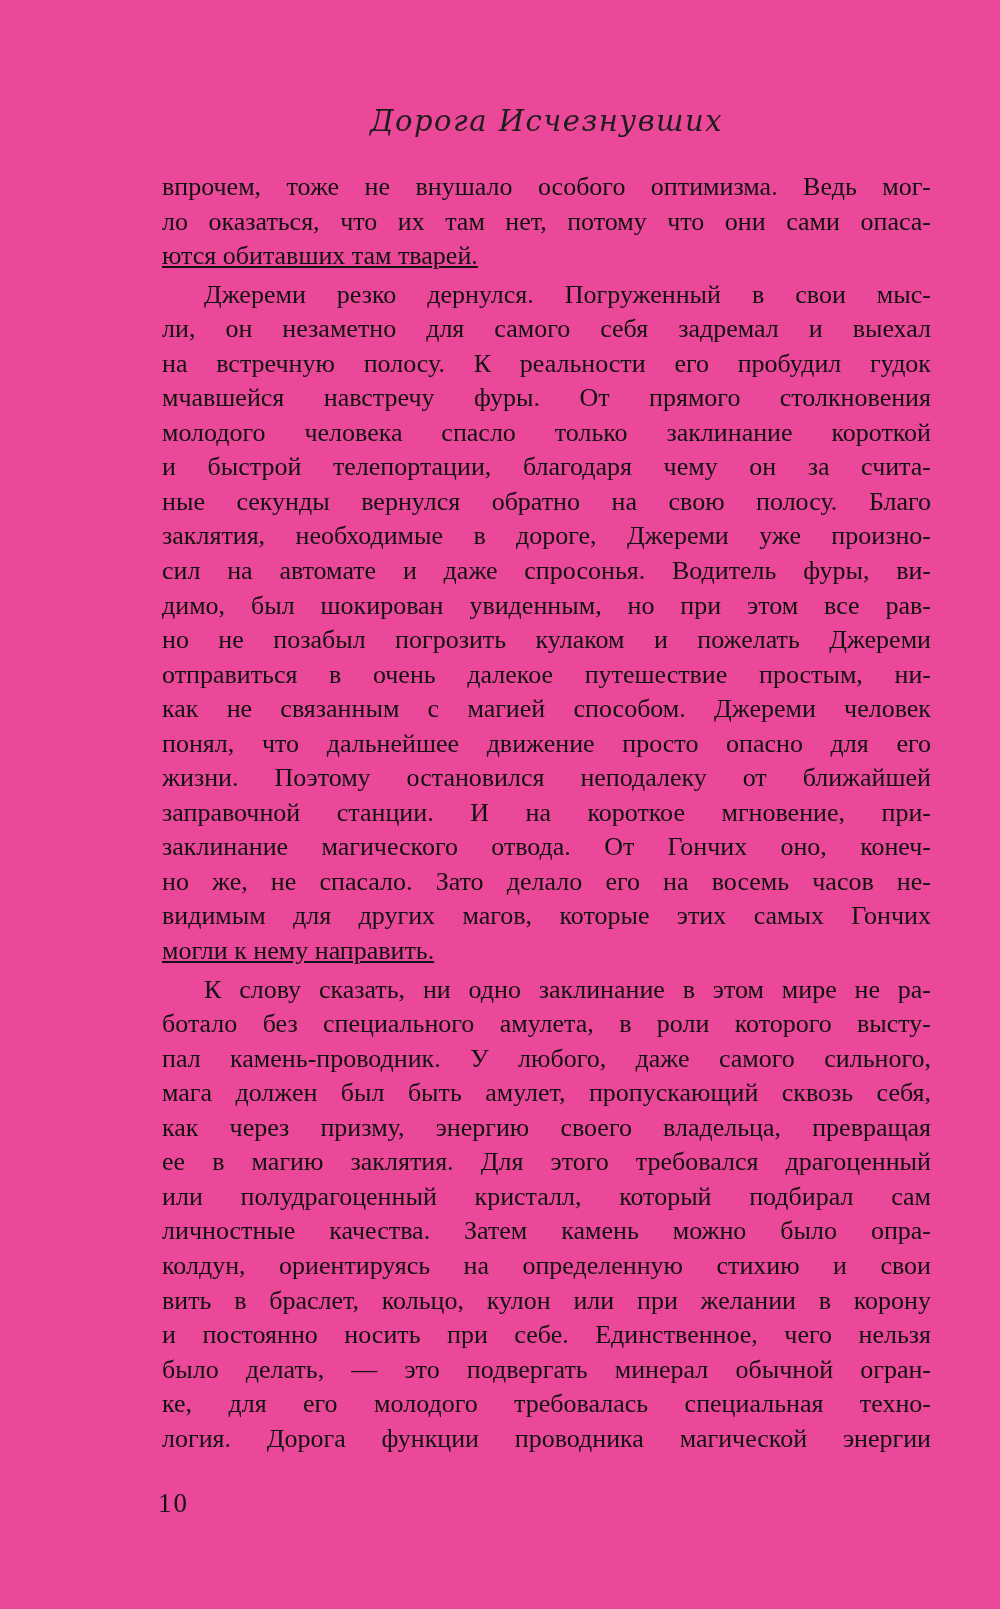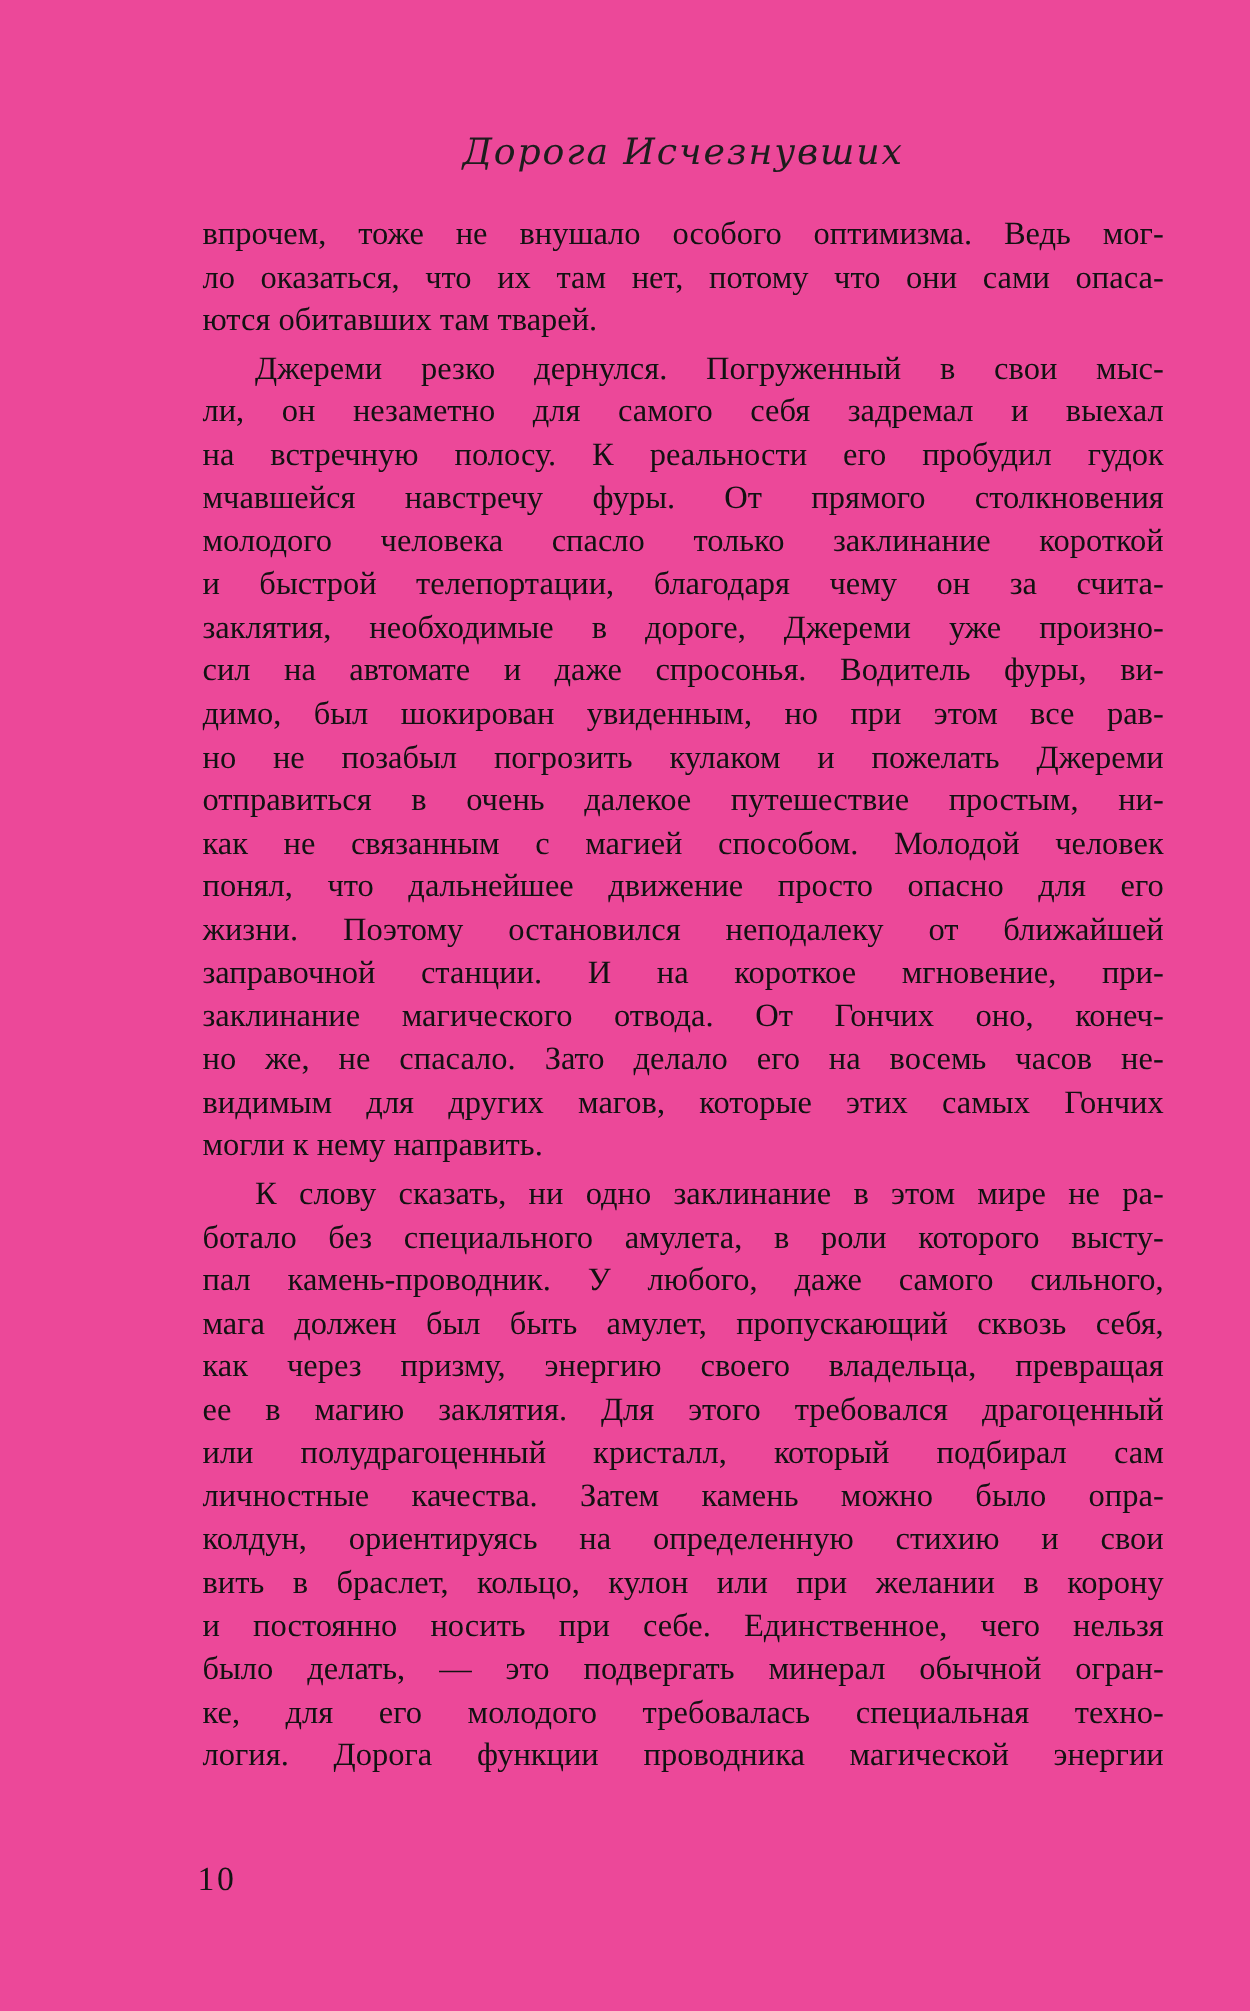--- a/index.html
+++ b/index.html
@@ -43,20 +43,21 @@
   }
   .line {
     height: 34.55px;
     line-height: 34.55px;
     text-align: justify;
     text-align-last: justify;
     overflow: hidden;
   }
   .line.para-end {
     text-align-last: left;
+    text-decoration: underline;
   }
   .line.indent {
     text-indent: 42px;
   }
   .page-number {
     position: absolute;
     top: 1488px;
     left: 158px;
     font-family: "Liberation Serif", serif;
     font-size: 27px;
@@ -76,26 +77,27 @@
         <div class="line">ло оказаться, что их там нет, потому что они сами опаса-</div>
         <div class="line para-end">ются обитавших там тварей.</div>
       </div>
       <div class="paragraph">
         <div class="line indent">Джереми резко дернулся. Погруженный в свои мыс-</div>
         <div class="line">ли, он незаметно для самого себя задремал и выехал</div>
         <div class="line">на встречную полосу. К реальности его пробудил гудок</div>
         <div class="line">мчавшейся навстречу фуры. От прямого столкновения</div>
         <div class="line">молодого человека спасло только заклинание короткой</div>
         <div class="line">и быстрой телепортации, благодаря чему он за счита-</div>
+        <div class="line">ные секунды вернулся обратно на свою полосу. Благо</div>
         <div class="line">заклятия, необходимые в дороге, Джереми уже произно-</div>
         <div class="line">сил на автомате и даже спросонья. Водитель фуры, ви-</div>
         <div class="line">димо, был шокирован увиденным, но при этом все рав-</div>
         <div class="line">но не позабыл погрозить кулаком и пожелать Джереми</div>
         <div class="line">отправиться в очень далекое путешествие простым, ни-</div>
-        <div class="line">как не связанным с магией способом. Молодой человек</div>
+        <div class="line">как не связанным с магией способом. Джереми человек</div>
         <div class="line">понял, что дальнейшее движение просто опасно для его</div>
         <div class="line">жизни. Поэтому остановился неподалеку от ближайшей</div>
         <div class="line">заправочной станции. И на короткое мгновение, при-</div>
         <div class="line">заклинание магического отвода. От Гончих оно, конеч-</div>
         <div class="line">но же, не спасало. Зато делало его на восемь часов не-</div>
         <div class="line">видимым для других магов, которые этих самых Гончих</div>
         <div class="line para-end">могли к нему направить.</div>
       </div>
       <div class="paragraph">
         <div class="line indent">К слову сказать, ни одно заклинание в этом мире не ра-</div>

